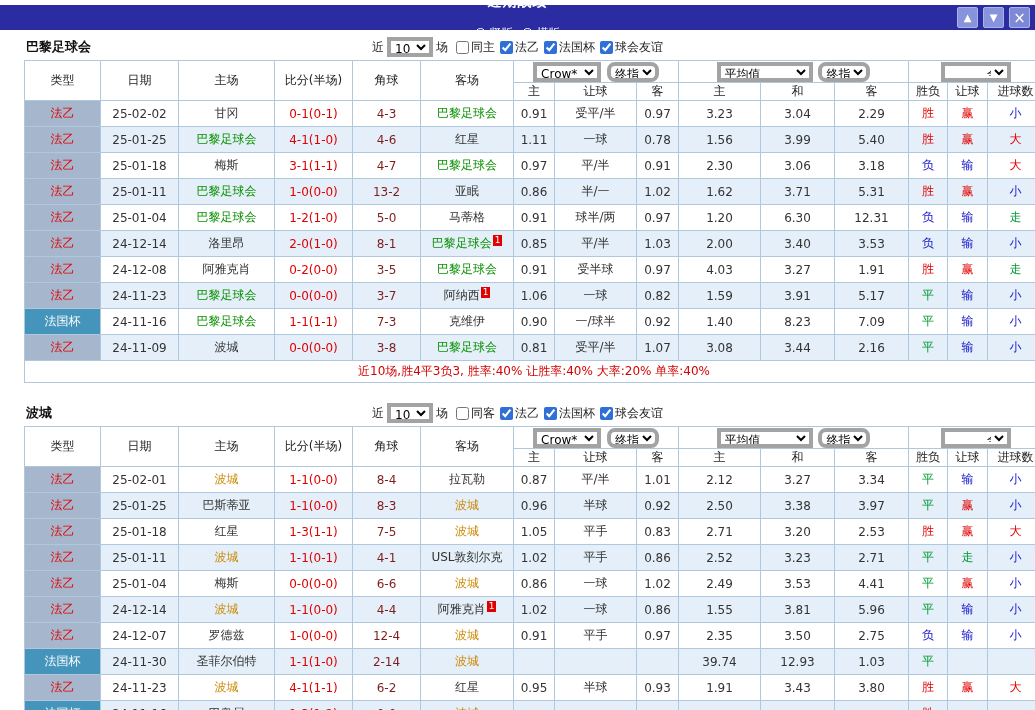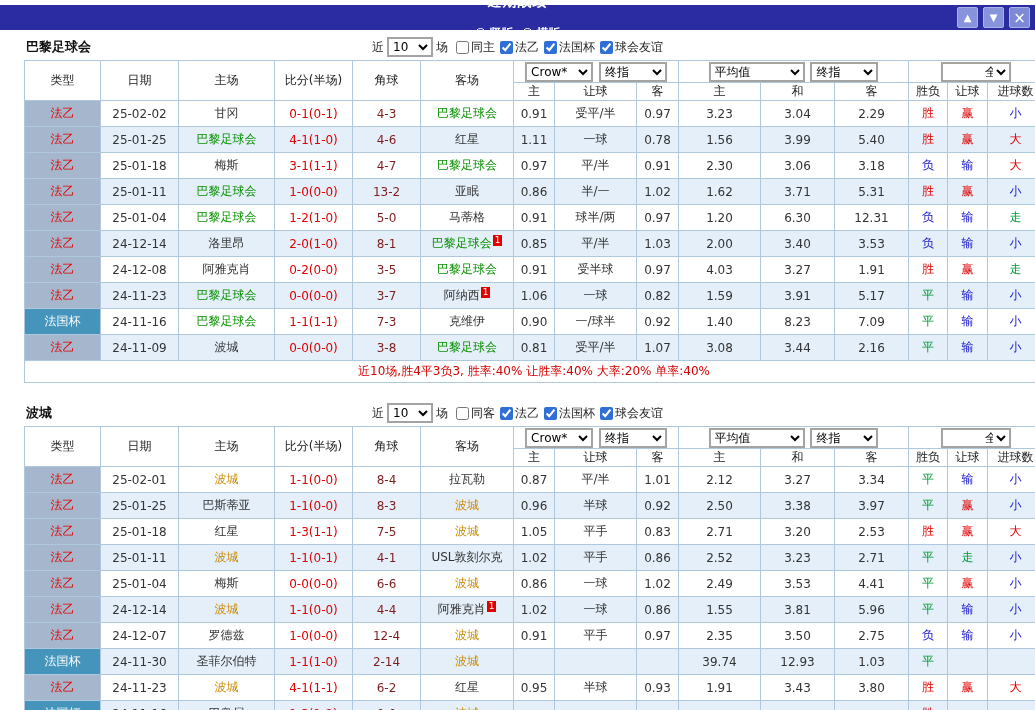--- a/index.html
+++ b/index.html
@@ -2,41 +2,41 @@
 <html><head>
 <meta charset="utf-8">
 <style>
   *{margin:0;padding:0;box-sizing:border-box;}
   html,body{width:1035px;height:710px;overflow:hidden;}
   body{background:#fff;font-family:"DejaVu Sans","Liberation Sans",sans-serif;font-size:12px;color:#333;}
 
   .topbar{margin-top:5px;height:25px;background:#2b2ba2;position:relative;display:flex;align-items:center;justify-content:center;}
   .topbar-center{display:flex;align-items:center;gap:14px;flex-direction:column;}
   .topbar-title{color:#fff;font-weight:bold;font-size:14px;letter-spacing:1px;}
-  .radio-group{display:flex;gap:8px;align-items:center;font-weight:bold;}
+  .radio-group{display:flex;gap:8px;align-items:center;}
   .radio-opt{display:inline-flex;align-items:center;gap:4px;color:#fff;font-size:12px;cursor:pointer;}
   .radio-dot{width:11px;height:11px;border:1px solid #fff;border-radius:50%;position:relative;display:inline-block;background:transparent;}
   .radio-dot.checked::after{content:"";position:absolute;left:2px;top:2px;width:5px;height:5px;border-radius:50%;background:#fff;}
   .topbar-actions{position:absolute;right:5px;top:2px;display:flex;gap:5px;}
   .sq-btn{width:21px;height:21px;background:#8793da;border:1px solid #aab3e8;color:#fff;display:flex;align-items:center;justify-content:center;font-size:10px;cursor:pointer;border-radius:2px;user-select:none;}
   .sq-btn.close{font-size:15px;background:#7d89d6;}
 
   .team-block{margin:4px 24px 0;}
   .team-block.second{margin-top:17px;}
   .block-top{position:relative;height:26px;}
   .team-name{position:absolute;left:2px;top:50%;transform:translateY(-50%);font-weight:bold;font-size:13px;color:#111;}
   .filters{width:100%;height:100%;display:flex;justify-content:center;align-items:center;gap:3px;}
   .flabel{color:#222;}
   .cbs{display:inline-flex;align-items:center;}
   .cb-opt{display:inline-flex;align-items:center;gap:2px;margin-left:5px;cursor:pointer;color:#222;}
   .cb-opt input{width:13px;height:13px;accent-color:#2f6fd6;margin:0;}
 
-  select{font-size:12px;font-family:inherit;height:20px;border:2px solid #a3a3a3;background:#fff;}
+  select{font-size:12px;font-family:inherit;height:20px;border:4px solid #a3a3a3;background:#fff;}
   .wcount{width:46px;}
-  .w68{width:68px;}.w52{width:68px;}.w74{width:96px;}.w70{width:70px;padding-left:38px;}
+  .w68{width:68px;}.w52{width:52px;border-radius:8px;}.w74{width:96px;}.w70{width:70px;padding-left:38px;}
 
   .stats{border-collapse:collapse;table-layout:fixed;width:1019px;background:#fff;}
   .stats th,.stats td{border:1px solid #b0c8de;text-align:center;white-space:nowrap;overflow:hidden;padding:0 1px;}
   .stats thead th{font-weight:normal;color:#222;background:#fff;}
   .stats thead tr:first-child th{height:22px;}
   .stats thead tr:last-child th{height:18px;}
   .selcell select{margin:0 1px;}
   .stats tbody td{height:26px;}
   .stats tbody tr:nth-child(even) td{background:#e4eff9;}
   td.type-l2{background:#a6b7cd !important;color:#e10000;}

